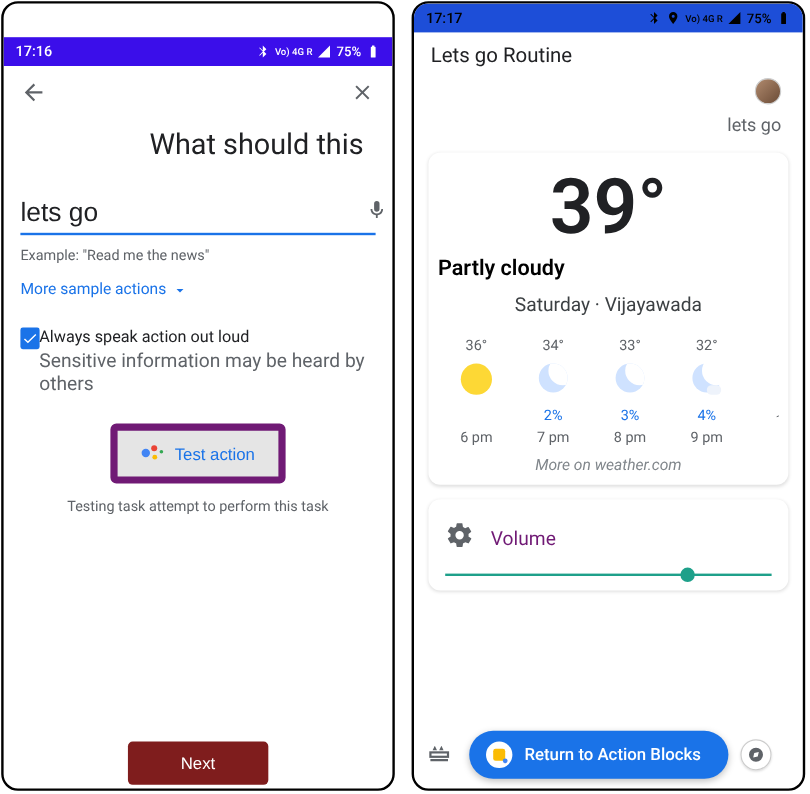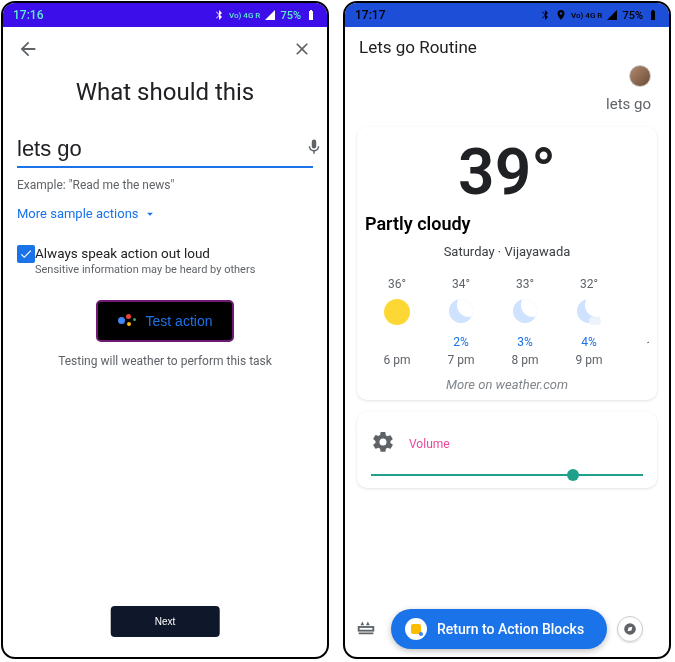--- a/index.html
+++ b/index.html
@@ -19,41 +19,42 @@
     width: 328px;
     overflow: hidden;
     position: relative;
     background: #fff;
     display: flex;
     flex-direction: column;
   }
   
   .status-bar-purple {
     background: #3b0eea;
-    color: #5eead4;
+    color: #ffffff;
     height: 24px;
     display: flex;
     align-items: center;
     justify-content: space-between;
     padding: 0 10px;
     font-size: 12px;
     font-weight: 500;
+    margin-top: 28px;
   }
   .status-right { display: flex; align-items: center; gap: 4px; font-size: 11px; }
   .status-right svg { width: 12px; height: 12px; fill: #fff; }
   .topbar {
     height: 44px;
     display: flex;
     align-items: center;
     justify-content: space-between;
     padding: 0 12px;
   }
   .icon-btn { width: 26px; height: 26px; display: flex; align-items: center; justify-content: center; color: #5f6368; }
   .title-block {
-    text-align: center;
+    text-align: right;
     padding: 6px 24px 22px 24px;
   }
   .title-block h1 {
     font-size: 24px;
     font-weight: 400;
     color: #202124;
     line-height: 1.3;
   }
   .input-wrap {
     margin: 0 14px;
@@ -89,54 +90,54 @@
     align-items: flex-start;
     margin: 24px 14px 0 14px;
   }
   .checkbox {
     width: 18px; height: 18px;
     background: #1a73e8;
     border-radius: 2px;
     display: flex; align-items: center; justify-content: center;
   }
   .check-text { font-size: 13.5px; color: #202124; }
-  .check-sub { font-size: 11px; color: #5f6368; margin-top: 2px; }
+  .check-sub { font-size: 16px; color: #5f6368; margin-top: 2px; }
   .test-btn-wrap { text-align: center; margin-top: 24px; }
   .test-btn {
     display: inline-flex;
     align-items: center;
     gap: 10px;
-    border: 2px solid #701a75;
+    border: 6px solid #701a75;
     border-radius: 5px;
     padding: 10px 20px;
     font-size: 14px;
     color: #1a73e8;
     font-weight: 500;
-    background: #000000;
+    background: #e5e5e5;
   }
   .assistant-dots { position: relative; width: 18px; height: 18px; }
   .assistant-dots span { position: absolute; border-radius: 50%; }
   .ad1 { width: 7px; height: 7px; background: #4285f4; left: 0; top: 5px; }
   .ad2 { width: 5px; height: 5px; background: #ea4335; left: 8px; top: 2px; }
   .ad3 { width: 4px; height: 4px; background: #fbbc04; left: 9px; top: 10px; }
   .ad4 { width: 3px; height: 3px; background: #34a853; left: 15px; top: 6px; }
   .test-sub {
     text-align: center;
     font-size: 12px;
     color: #5f6368;
     margin-top: 12px;
   }
   .next-btn {
     position: absolute;
-    bottom: 20px;
+    bottom: 3px;
     left: 50%;
     transform: translateX(-50%);
-    background: #0f172a;
+    background: #7f1d1d;
     color: #fff;
-    font-size: 10px;
+    font-size: 14px;
     font-weight: 500;
     border: none;
     border-radius: 4px;
     padding: 10px 44px;
   }
   
   .status-bar-white {
     background: #1d4ed8;
     color: #000;
     height: 24px;
@@ -159,37 +160,37 @@
   .scroll { padding: 0 8px; overflow: hidden; }
   .card {
     background: #fff;
     border-radius: 10px;
     box-shadow: 0 1px 3px rgba(0,0,0,0.12);
     margin: 6px 4px 12px 4px;
     padding: 14px 8px 8px 8px;
   }
   .temp-big { font-size: 64px; font-weight: 600; text-align: center; color: #202124; line-height: 1; }
   .cond { text-align: left; font-size: 18px; font-weight: 600; margin-top: 8px; }
-  .dayloc { text-align: center; font-size: 13px; color: #3c4043; margin-top: 10px; }
+  .dayloc { text-align: center; font-size: 16px; color: #3c4043; margin-top: 10px; }
   .hilo { text-align: center; font-size: 13px; color: #3c4043; margin-top: 2px; }
   .hourly { display: flex; margin-top: 18px; overflow: hidden; }
   .hr { flex: 0 0 64px; text-align: center; font-size: 12px; color: #5f6368; }
   .hr .t { margin-bottom: 8px; }
   .hr .ic { width: 30px; height: 30px; margin: 0 auto 6px auto; }
   .sun { width: 26px; height: 26px; background: #fdd835; border-radius: 50%; margin: 2px auto; }
   .moon { width: 24px; height: 24px; border-radius: 50%; background: #cfe2ff; position: relative; overflow: hidden; margin: 3px auto; }
   .moon::after { content:""; position:absolute; width:24px; height:24px; border-radius:50%; background:#fff; left:8px; top:-6px; }
   .moonc { width: 24px; height: 24px; border-radius: 50%; background: #cfe2ff; position: relative; margin: 3px auto; }
   .moonc::after { content:""; position:absolute; width:24px; height:24px; border-radius:50%; background:#fff; left:8px; top:-6px; }
   .moonc::before { content:""; position:absolute; width:12px; height:8px; background:#eef3fb; border-radius:6px; bottom:-2px; left:12px; }
   .pct { color: #1a73e8; font-size: 12px; margin-bottom: 4px; height: 14px; }
   .more { text-align: center; font-size: 13px; color: #80868b; font-style: italic; margin-top: 10px; }
   .vol-card { display: flex; align-items: center; gap: 14px; padding: 18px 14px 30px 14px; position: relative; }
   .gear { color: #5f6368; }
-  .vol-label { color: #ec4899; font-size: 12px; }
+  .vol-label { color: #701a75; font-size: 16px; }
   .slider-track {
     position: absolute; left: 14px; right: 14px; bottom: 12px;
     height: 2px; background: #1ea08a;
   }
   .slider-thumb {
     position: absolute; bottom: 7px; width: 12px; height: 12px; border-radius: 50%; background: #1ea08a; left: 70%;
   }
   .bottom-row {
     position: absolute; bottom: 8px; left: 0; right: 16px;
     display: flex; align-items: center; padding: 0 10px;
@@ -292,21 +293,21 @@
     <button class="test-btn">
       <span class="assistant-dots">
         <span class="ad1"></span>
           <span class="ad2"></span>
           <span class="ad3"></span>
           <span class="ad4"></span>
       </span>
       <span>Test action</span>
     </button>
   </div>
-  <div class="test-sub">Testing will weather to perform this task</div>
+  <div class="test-sub">Testing task attempt to perform this task</div>
 
   <button class="next-btn">
     <span>Next</span>
   </button>
 </div>
 
 <div class="phone">
 
   <div class="status-bar-white">
     <span>17:17</span>

